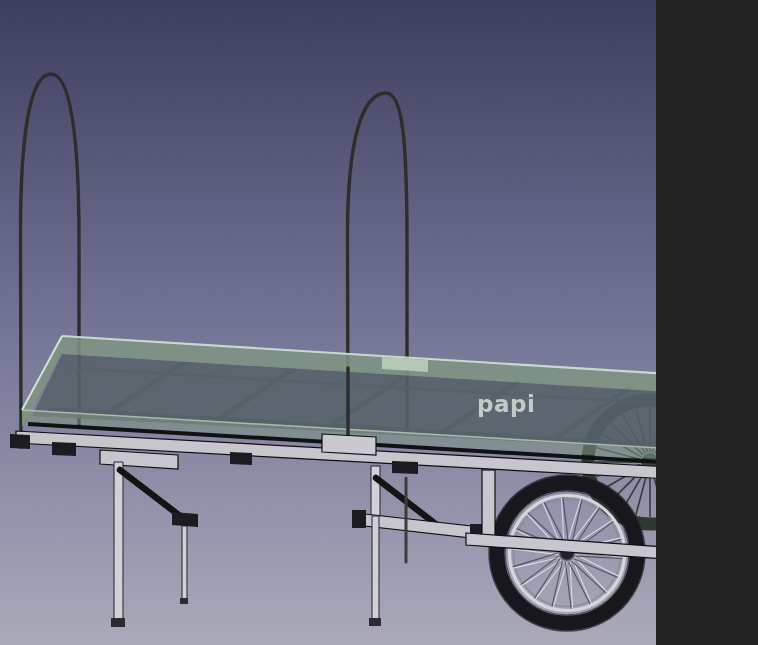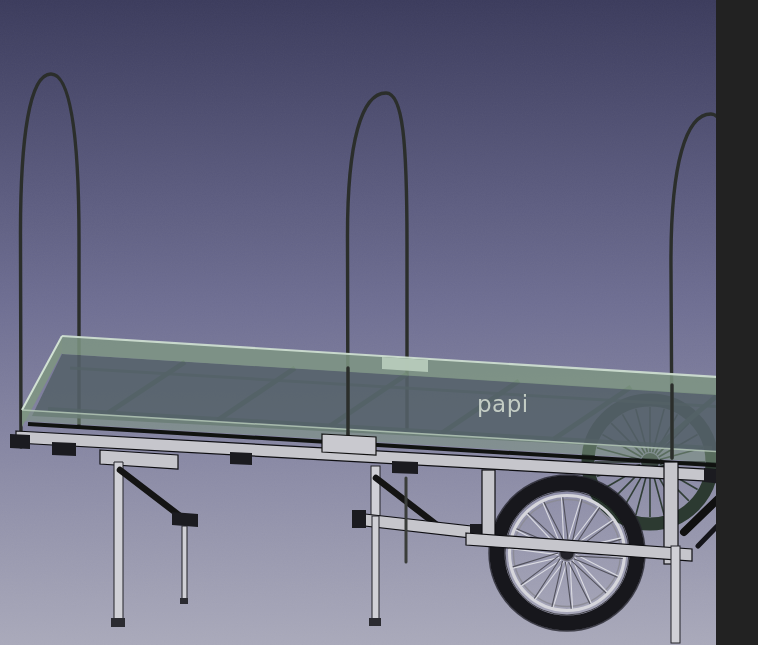--- a/index.html
+++ b/index.html
@@ -1,20 +1,21 @@
 <!DOCTYPE html>
 <html style="--bg-top: #3b3b5c; --bg-mid: #6e6e92; --bg-bottom: #a9a9ba; --c-watermark: #c9d2c9; --c-hoop: #2b2e2b; --c-tray-glass: #7e9582; --c-tray-rim-highlight: #d2e2d4; --c-tray-floor: #55626a; --c-brace-green: #47604f; --c-chassis: #c6c6cc; --c-strut-dark: #141414; --c-tire: #17171c; --c-rim: #d6d6dc; --c-far-wheel: #2c3a31;"><head>
 <meta charset="utf-8">
 <style>
   html,body{margin:0;padding:0;background:#222;font-family:"DejaVu Sans",sans-serif;}
   .viewport{
     position:relative;
-    width:716px;height:645px;
+    width:656px;height:645px;
     overflow:hidden;
     background:linear-gradient(to bottom,var(--bg-top) 0%,var(--bg-mid) 47%,var(--bg-bottom) 100%);
+    font-weight:bold;
   }
   svg{position:absolute;left:0;top:0;display:block;}
 
   .hoop{stroke:var(--c-hoop);stroke-width:3.4;fill:none;stroke-linecap:round;}
   .hoop-stub{stroke:#3a3d3a;stroke-width:3;fill:none;stroke-linecap:round;}
   .brace{stroke:var(--c-brace-green);stroke-width:5;opacity:.92;}
   .stringer{stroke:var(--c-brace-green);opacity:.75;}
   .tray-floor{fill:var(--c-tray-floor);opacity:.88;}
   .tray-glass{fill:var(--c-tray-glass);}
   .rim-hi{stroke:var(--c-tray-rim-highlight);fill:none;}

